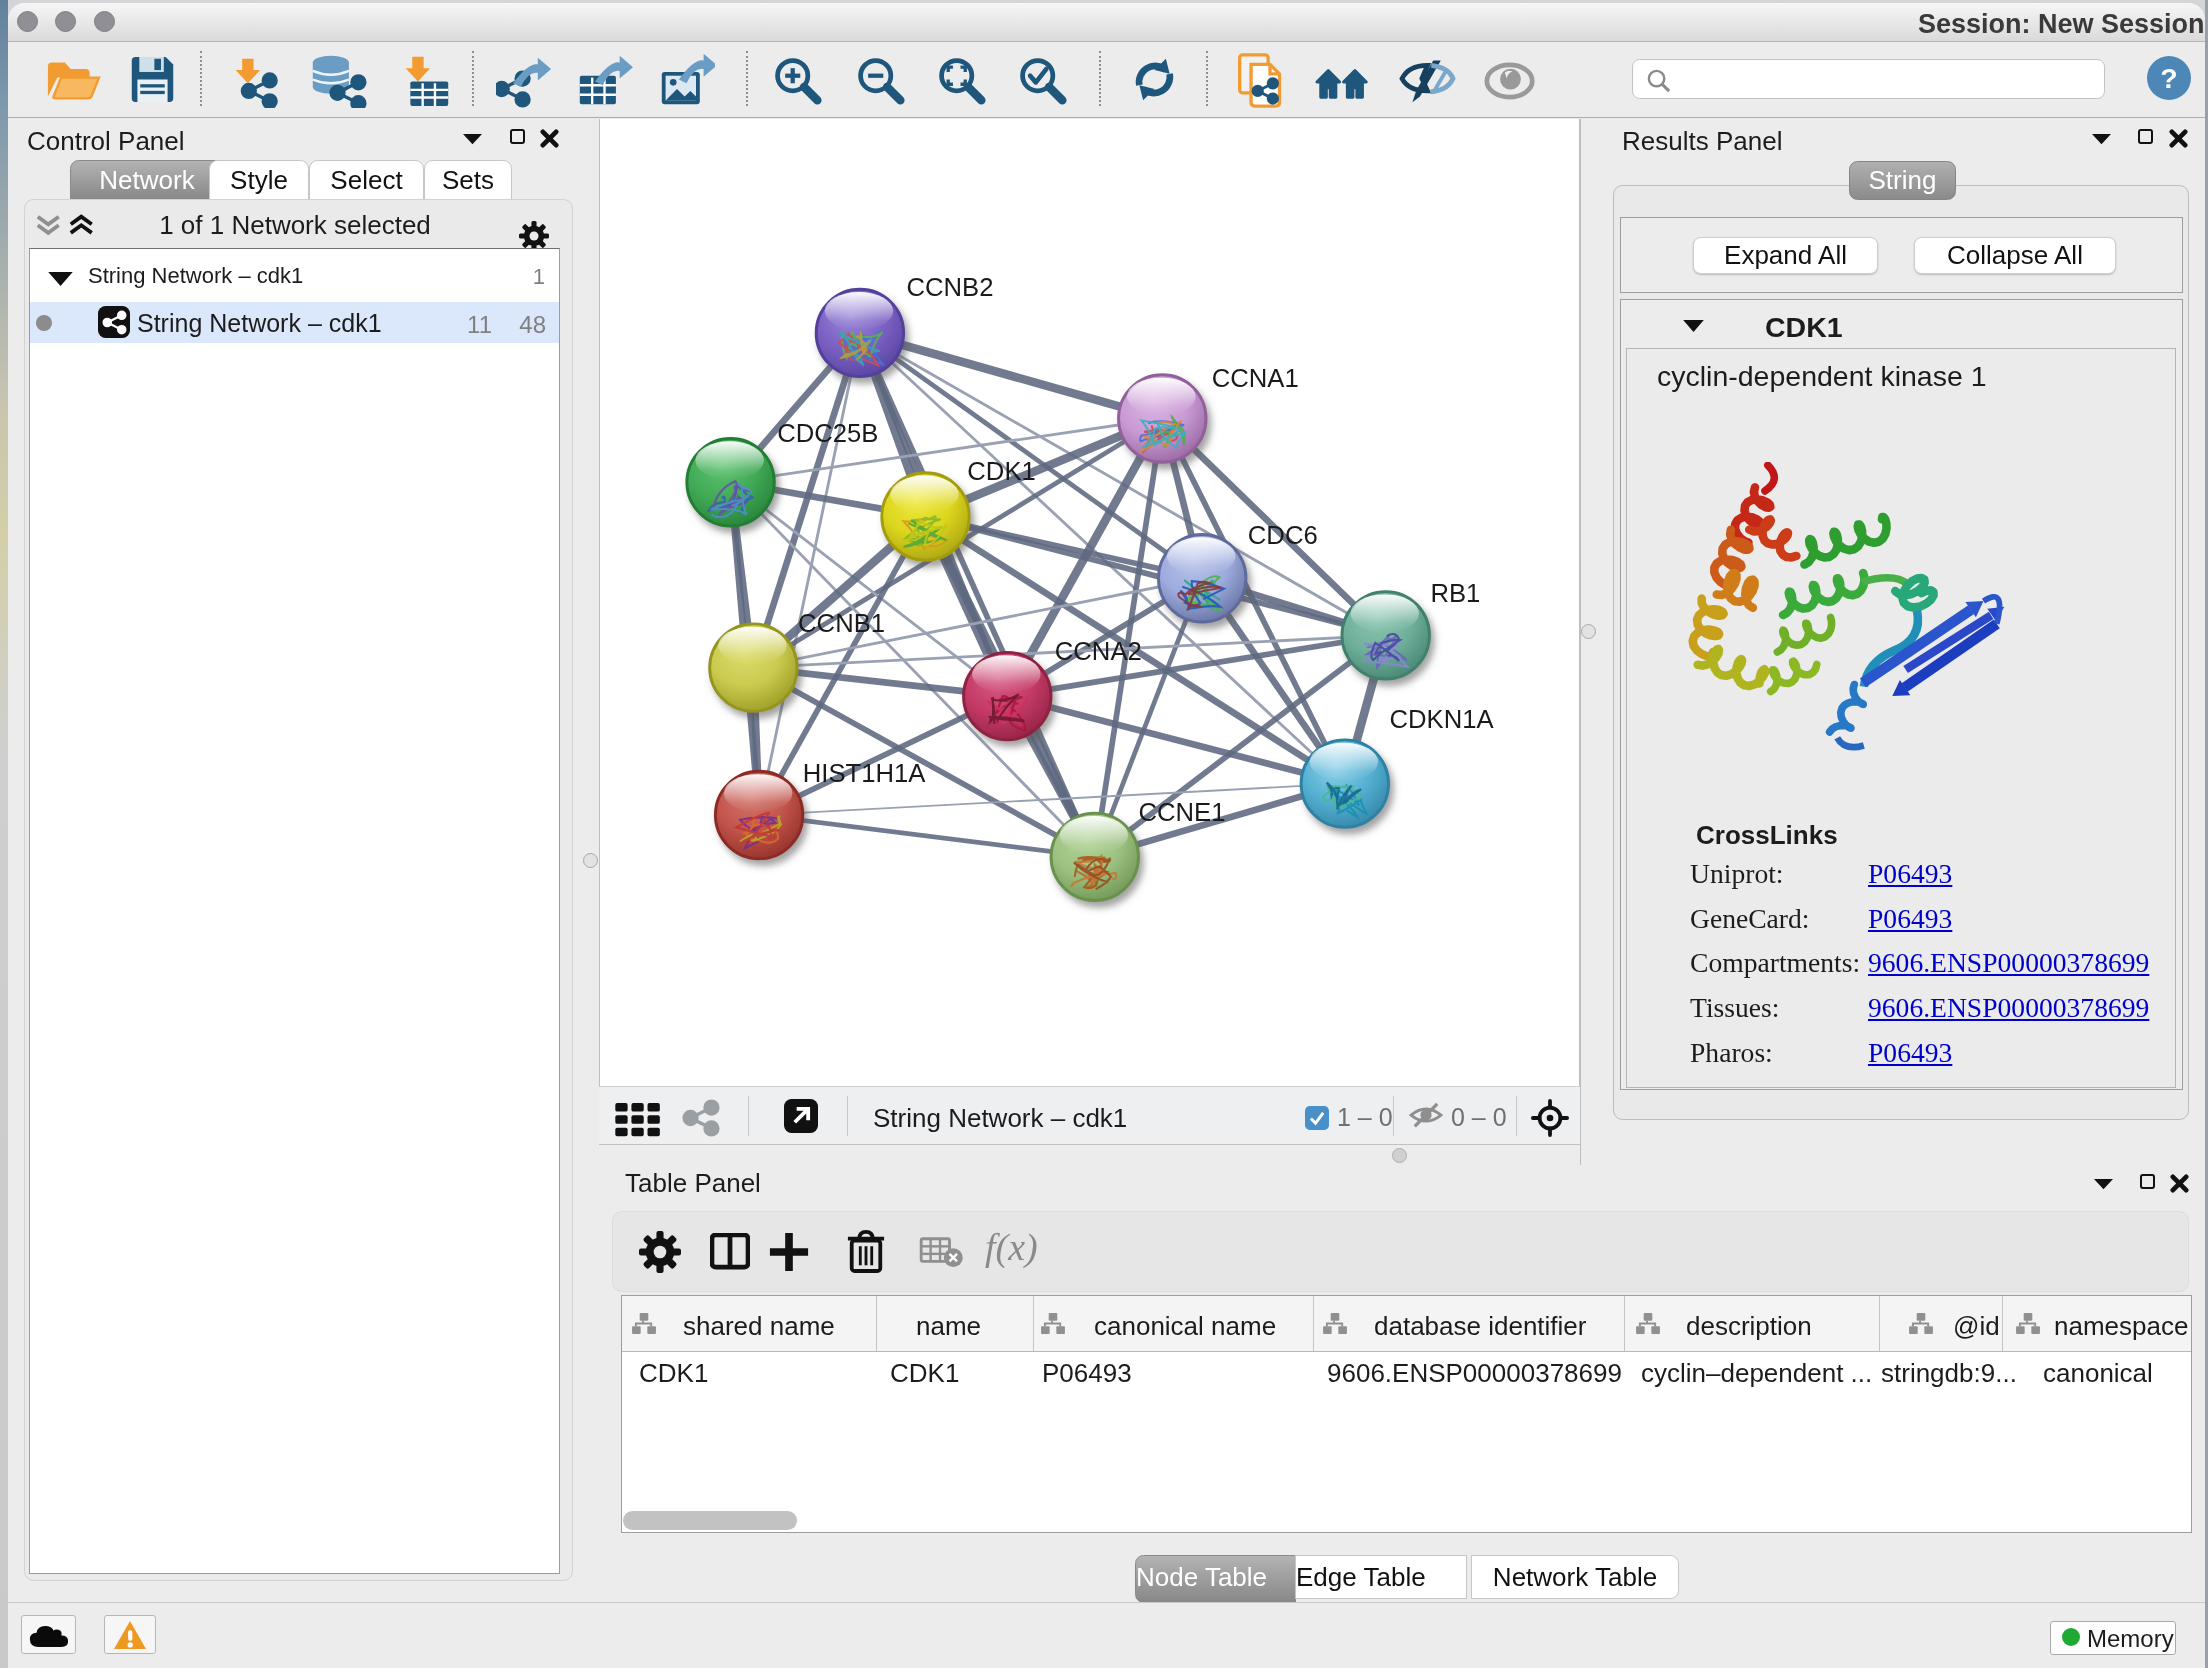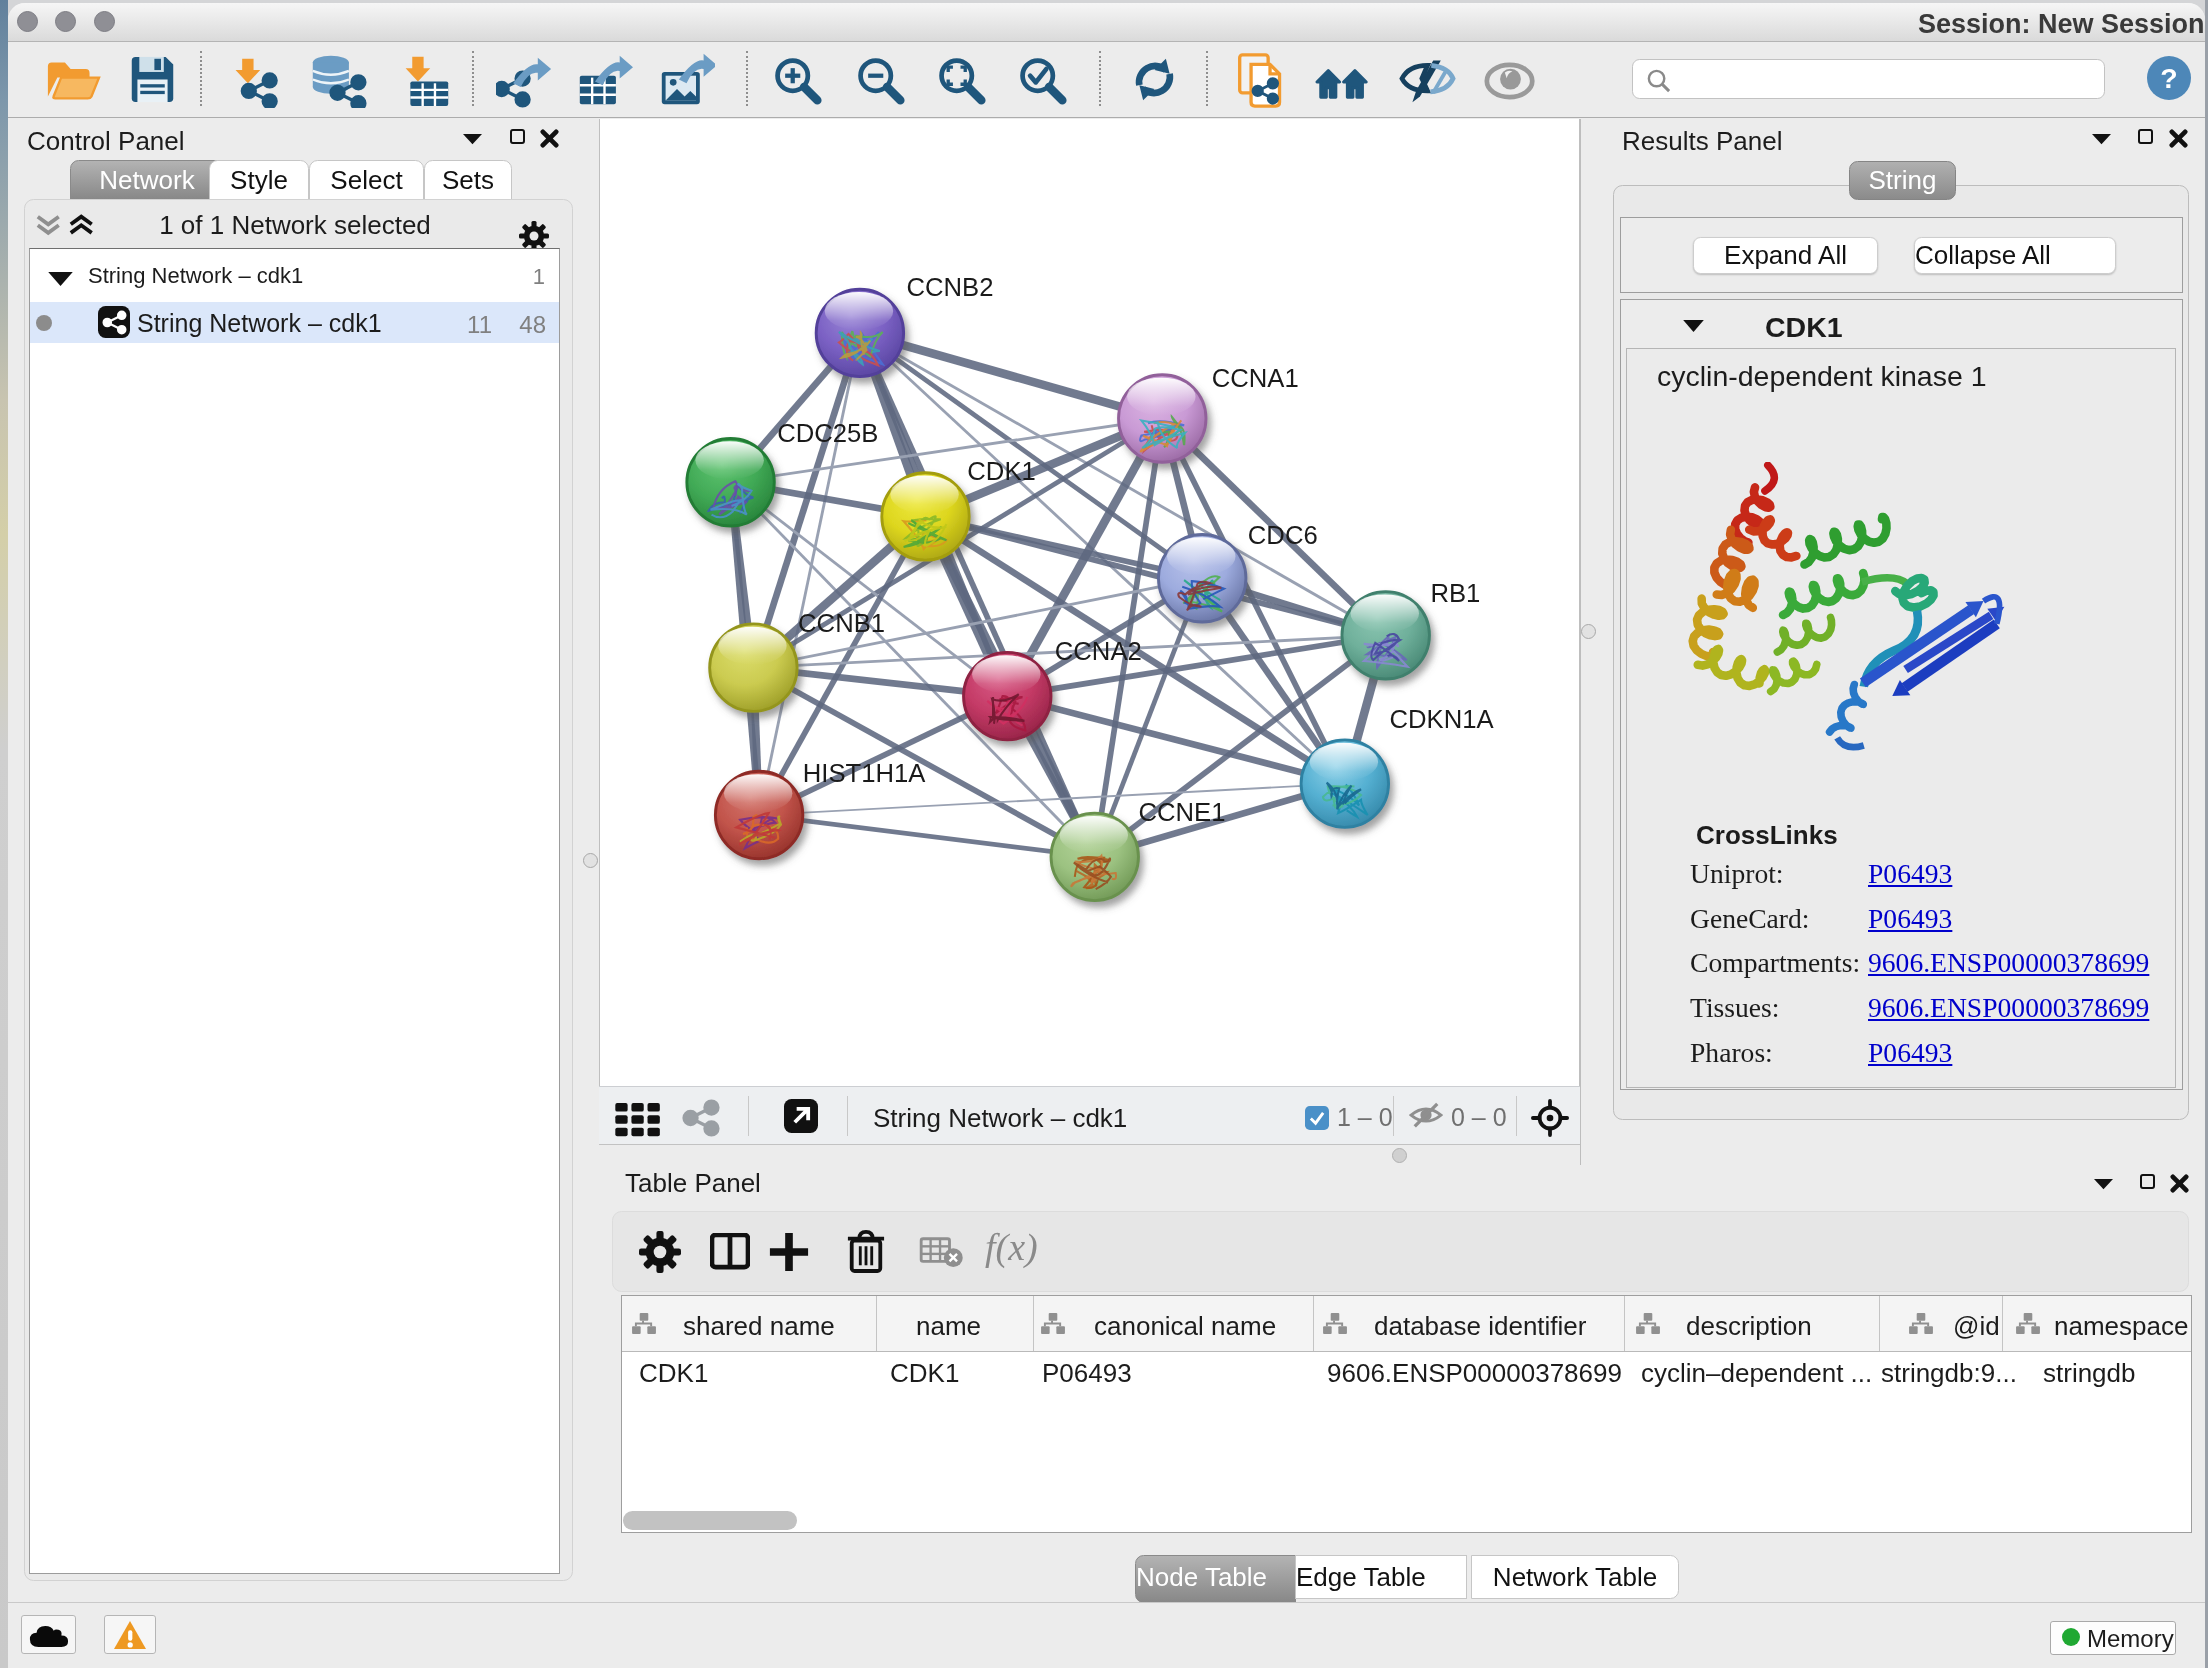--- a/index.html
+++ b/index.html
@@ -552,21 +552,21 @@
     <path d="M1 2 L21 2 L11 13 Z" fill="#111"></path>
   </svg>
 <div style="position:absolute;left:2138px;top:129px;width:15px;height:15px;border:2.9px solid #111;border-radius:2.9px"></div>
 <svg style="position:absolute;left:2169px;top:129px" width="19" height="19" viewBox="0 0 20 20">
 <path d="M3 3 L17 17 M17 3 L3 17" stroke="#111" stroke-width="5" stroke-linecap="round"></path>
   </svg>
 <div class="abs" style="left:1613px;top:185px;width:576px;height:935px;background:#e9e9e9;border:1px solid #bcbcbc;border-radius:9.5px"></div>
 <div class="abs" style="left:1849px;top:161px;width:107px;height:39px;background:linear-gradient(#b0b0b0,#8b8b8b);border:1px solid #858585;border-radius:8.6px;color:#fff;font-size:26px;text-align:center;line-height:37px">String</div>
 <div class="abs" style="left:1620px;top:217px;width:563px;height:76px;background:#ececec;border:1px solid #9d9d9d"></div>
 <div class="abs" style="left:1693px;top:237px;width:185px;height:37px;background:#fff;border:1px solid #cdcdcd;border-radius:7.6px;box-shadow:0 1px 1.9px rgba(0,0,0,0.2);font-size:26px;text-align:center;line-height:35px;color:#111">Expand All</div>
-<div class="abs" style="left:1914px;top:237px;width:202px;height:37px;background:#fff;border:1px solid #cdcdcd;border-radius:7.6px;box-shadow:0 1px 1.9px rgba(0,0,0,0.2);font-size:26px;line-height:35px;color:#111">Collapse All</div>
+<div class="abs" style="left:1914px;top:237px;width:202px;height:37px;background:#fff;border:1px solid #cdcdcd;border-radius:7.6px;box-shadow:0 1px 1.9px rgba(0,0,0,0.2);font-size:26px;text-align:center;line-height:35px;color:#111">Collapse All</div>
 <div class="abs" style="left:1620px;top:299px;width:563px;height:791px;background:#ececec;border:1px solid #9d9d9d"></div>
 <svg style="position:absolute;left:1682px;top:318px" width="23" height="15" viewBox="0 0 24 16">
     <path d="M1 2 L23 2 L12 15 Z" fill="#111"></path>
   </svg>
 <div class="t" style="left:1765px;top:311px;font-size:28.5px;font-weight:bold">CDK1</div>
 <div class="abs" style="left:1626px;top:348px;width:550px;height:740px;background:#ebebeb;border:1px solid #b5b5b5"></div>
 <div class="t" style="left:1657px;top:360px;font-size:28.5px">cyclin-dependent kinase 1</div>
 <svg style="position:absolute;left:1670px;top:462px" width="361" height="301" viewBox="0 0 380 316">
 <path d="M103 3 Q118 18 100 30" fill="none" stroke="#c01818" stroke-width="8" stroke-linecap="round"></path>
 <polyline points="89.5,26.3 88.3,31.0 89.4,36.2 92.3,41.1 96.4,44.9 100.7,47.2 104.0,47.8 105.6,46.7 105.1,44.6 102.2,42.0 97.6,39.9 92.0,38.9 86.4,39.5 81.8,41.8 79.0,45.7 78.4,50.6 80.0,55.8 83.3,60.5 87.5,64.0 91.6,65.8 94.6,66.0 95.7,64.6 94.5,62.3 91.2,59.8 86.3,57.8 80.6,57.2 75.1,58.2 70.9,61.0 68.6,65.2 68.6,70.2 70.7,75.4 74.3,79.8 78.6,82.9 82.5,84.4" fill="none" stroke="#c62818" stroke-width="9" stroke-linejoin="round" stroke-linecap="round"></polyline>
@@ -715,21 +715,21 @@
       <path d="M11.5 8 L11.5 11 L4 11 L4 14 M11.5 11 L20 11 L20 14" stroke="#909090" stroke-width="2" fill="none"></path>
     </g>
   </svg>
 <div class="t" style="left:2054px;top:1311px;font-size:26px">namespace</div>
 <div class="t" style="left:639px;top:1358px;font-size:26px">CDK1</div>
 <div class="t" style="left:890px;top:1358px;font-size:26px">CDK1</div>
 <div class="t" style="left:1042px;top:1358px;font-size:26px">P06493</div>
 <div class="t" style="left:1327px;top:1358px;font-size:26px">9606.ENSP00000378699</div>
 <div class="t" style="left:1641px;top:1358px;font-size:26px">cyclin–dependent ...</div>
 <div class="t" style="left:1881px;top:1358px;font-size:26px">stringdb:9...</div>
-<div class="t" style="left:2043px;top:1358px;font-size:26px">stringdb</div>
+<div class="t" style="left:2043px;top:1358px;font-size:26px">canonical</div>
 <div class="abs" style="left:623px;top:1511px;width:174px;height:19px;background:#c2c2c2;border-radius:9.5px"></div>
 <div class="abs" style="left:1135px;top:1555px;width:161px;height:48px;background:linear-gradient(#b3b3b3,#888);color:#fff;border:1px solid #8a8a8a;border-radius:8.6px 0 0 8.6px;font-size:26px;text-align:left;line-height:42px">Node Table</div>
 <div class="abs" style="left:1295px;top:1555px;width:172px;height:44px;background:#fff;color:#111;border:1px solid #c6c6c6;font-size:26px;text-align:left;line-height:42px">Edge Table</div>
 <div class="abs" style="left:1471px;top:1555px;width:208px;height:44px;background:#fff;color:#111;border:1px solid #c6c6c6;border-radius:0 8.6px 8.6px 0;font-size:26px;text-align:center;line-height:42px">Network Table</div>
 <div class="abs" style="left:7.6px;top:1602px;width:2197px;height:1px;background:#c9c9c9"></div>
 <div class="abs" style="left:21px;top:1615px;width:55px;height:39px;background:#f6f6f6;border:1px solid #b5b5b5;border-radius:2.9px"></div>
 <svg style="position:absolute;left:27.6px;top:1622px" width="42" height="27" viewBox="0 0 44 28">
     <path d="M11 26 Q2 26 2 18 Q2 11 9 11 Q10 4 18 4 Q25 4 27 9 Q28 7 32 8 Q36 9 35 14 Q42 14 42 20 Q42 26 35 26 Z" fill="#0a0a0a"></path>
   </svg>
 <div class="abs" style="left:104px;top:1615px;width:52px;height:39px;background:#f6f6f6;border:1px solid #b5b5b5;border-radius:2.9px"></div>

